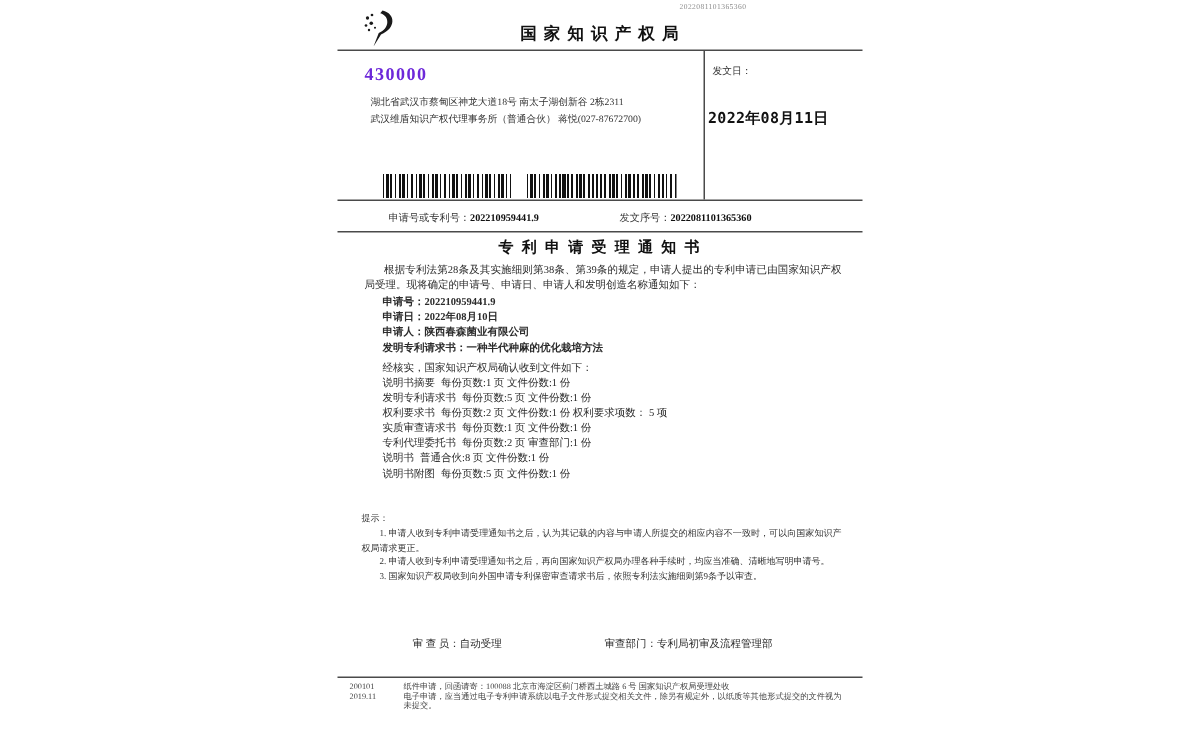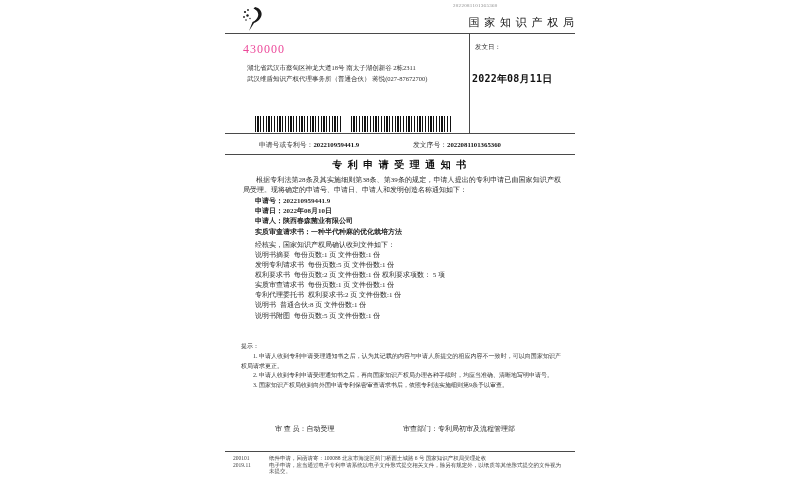--- a/index.html
+++ b/index.html
@@ -2,30 +2,30 @@
 <html><head>
 <meta charset="utf-8">
 <style>
   html,body{margin:0;padding:0;background:#ffffff;}
   .canvas{position:relative;width:800px;height:500px;background:#ffffff;overflow:hidden;
           font-family:"Liberation Serif","DejaVu Serif",serif;color:#222;}
   .doc{position:absolute;left:225px;top:0;width:350px;height:500px;}
 
   .top-code{position:absolute;left:228px;top:3px;font-size:5px;color:#8a8a8a;letter-spacing:.3px;}
   .logo{position:absolute;left:16px;top:6px;width:26px;height:26px;}
-  .header-title{position:absolute;left:0;top:15px;width:100%;text-align:right;
-                font-size:11px;font-weight:normal;letter-spacing:1px;color:#111;}
+  .header-title{position:absolute;left:0;top:15px;width:100%;text-align:center;
+                font-size:11px;font-weight:bold;letter-spacing:1px;color:#111;}
   .rule{position:absolute;left:0;width:350px;height:1px;background:#4a4a4a;}
   .rule-top{top:33px;}
   .rule-mid{top:133px;}
   .rule-mid2{top:154px;}
   .rule-footer{top:451px;}
   .vline{position:absolute;left:244px;top:34px;width:1px;height:99px;background:#4a4a4a;}
 
-  .postal{position:absolute;left:18px;top:42px;font-size:12px;font-weight:normal;letter-spacing:1px;color:#ec4899;}
+  .postal{position:absolute;left:18px;top:42px;font-size:12px;font-weight:bold;letter-spacing:1px;color:#6d28d9;}
   .addr{position:absolute;left:22px;width:220px;font-size:6.5px;color:#333;white-space:nowrap;}
   .addr1{top:64px;}
   .addr2{top:75px;}
 
   .dispatch-label{position:absolute;left:250px;top:43px;font-size:6.5px;color:#333;}
   .dispatch-date{position:absolute;left:247px;top:72px;font-size:10px;font-weight:bold;
                  font-family:"DejaVu Sans Mono","Liberation Mono",monospace;color:#111;letter-spacing:.2px;}
 
   .barcode{position:absolute;top:116px;height:16px;
     background:repeating-linear-gradient(90deg,#111 0 1px,#fff 1px 2px,#111 2px 4px,#fff 4px 5px,#111 5px 6px,#fff 6px 8px,#111 8px 9px,#fff 9px 11px);}
@@ -100,31 +100,31 @@
     <div class="rule rule-mid2"></div>
 
     <div class="doc-title">专 利 申 请 受 理 通 知 书</div>
 
     <div class="intro">根据专利法第28条及其实施细则第38条、第39条的规定，申请人提出的专利申请已由国家知识产权局受理。现将确定的申请号、申请日、申请人和发明创造名称通知如下：</div>
 
     <div class="fields">
       <div><span>申请号：</span><span>202210959441.9</span></div>
       <div><span>申请日：</span><span>2022年08月10日</span></div>
       <div><span>申请人：</span><span>陕西春森菌业有限公司</span></div>
-      <div><span>实质审查请求书：</span><span>一种半代种麻的优化栽培方法</span></div>
+      <div><span>发明专利请求书：</span><span>一种半代种麻的优化栽培方法</span></div>
     </div>
 
     <div class="confirm">经核实，国家知识产权局确认收到文件如下：</div>
 
     <div class="docs">
       <div><span class="dname">说明书摘要</span><span>每份页数:1 页  文件份数:1 份</span></div>
       <div><span class="dname">发明专利请求书</span><span>每份页数:5 页  文件份数:1 份</span></div>
       <div><span class="dname">权利要求书</span><span>每份页数:2 页  文件份数:1 份  权利要求项数：  5 项</span></div>
       <div><span class="dname">实质审查请求书</span><span>每份页数:1 页  文件份数:1 份</span></div>
-      <div><span class="dname">专利代理委托书</span><span>权利要求书:2 页  文件份数:1 份</span></div>
+      <div><span class="dname">专利代理委托书</span><span>每份页数:2 页  审查部门:1 份</span></div>
       <div><span class="dname">说明书</span><span>普通合伙:8 页  文件份数:1 份</span></div>
       <div><span class="dname">说明书附图</span><span>每份页数:5 页  文件份数:1 份</span></div>
     </div>
 
     <div class="notes">
       <p class="notes-title">提示：</p>
       <p>1. 申请人收到专利申请受理通知书之后，认为其记载的内容与申请人所提交的相应内容不一致时，可以向国家知识产权局请求更正。</p>
       <p>2. 申请人收到专利申请受理通知书之后，再向国家知识产权局办理各种手续时，均应当准确、清晰地写明申请号。</p>
       <p>3. 国家知识产权局收到向外国申请专利保密审查请求书后，依照专利法实施细则第9条予以审查。</p>
     </div>

